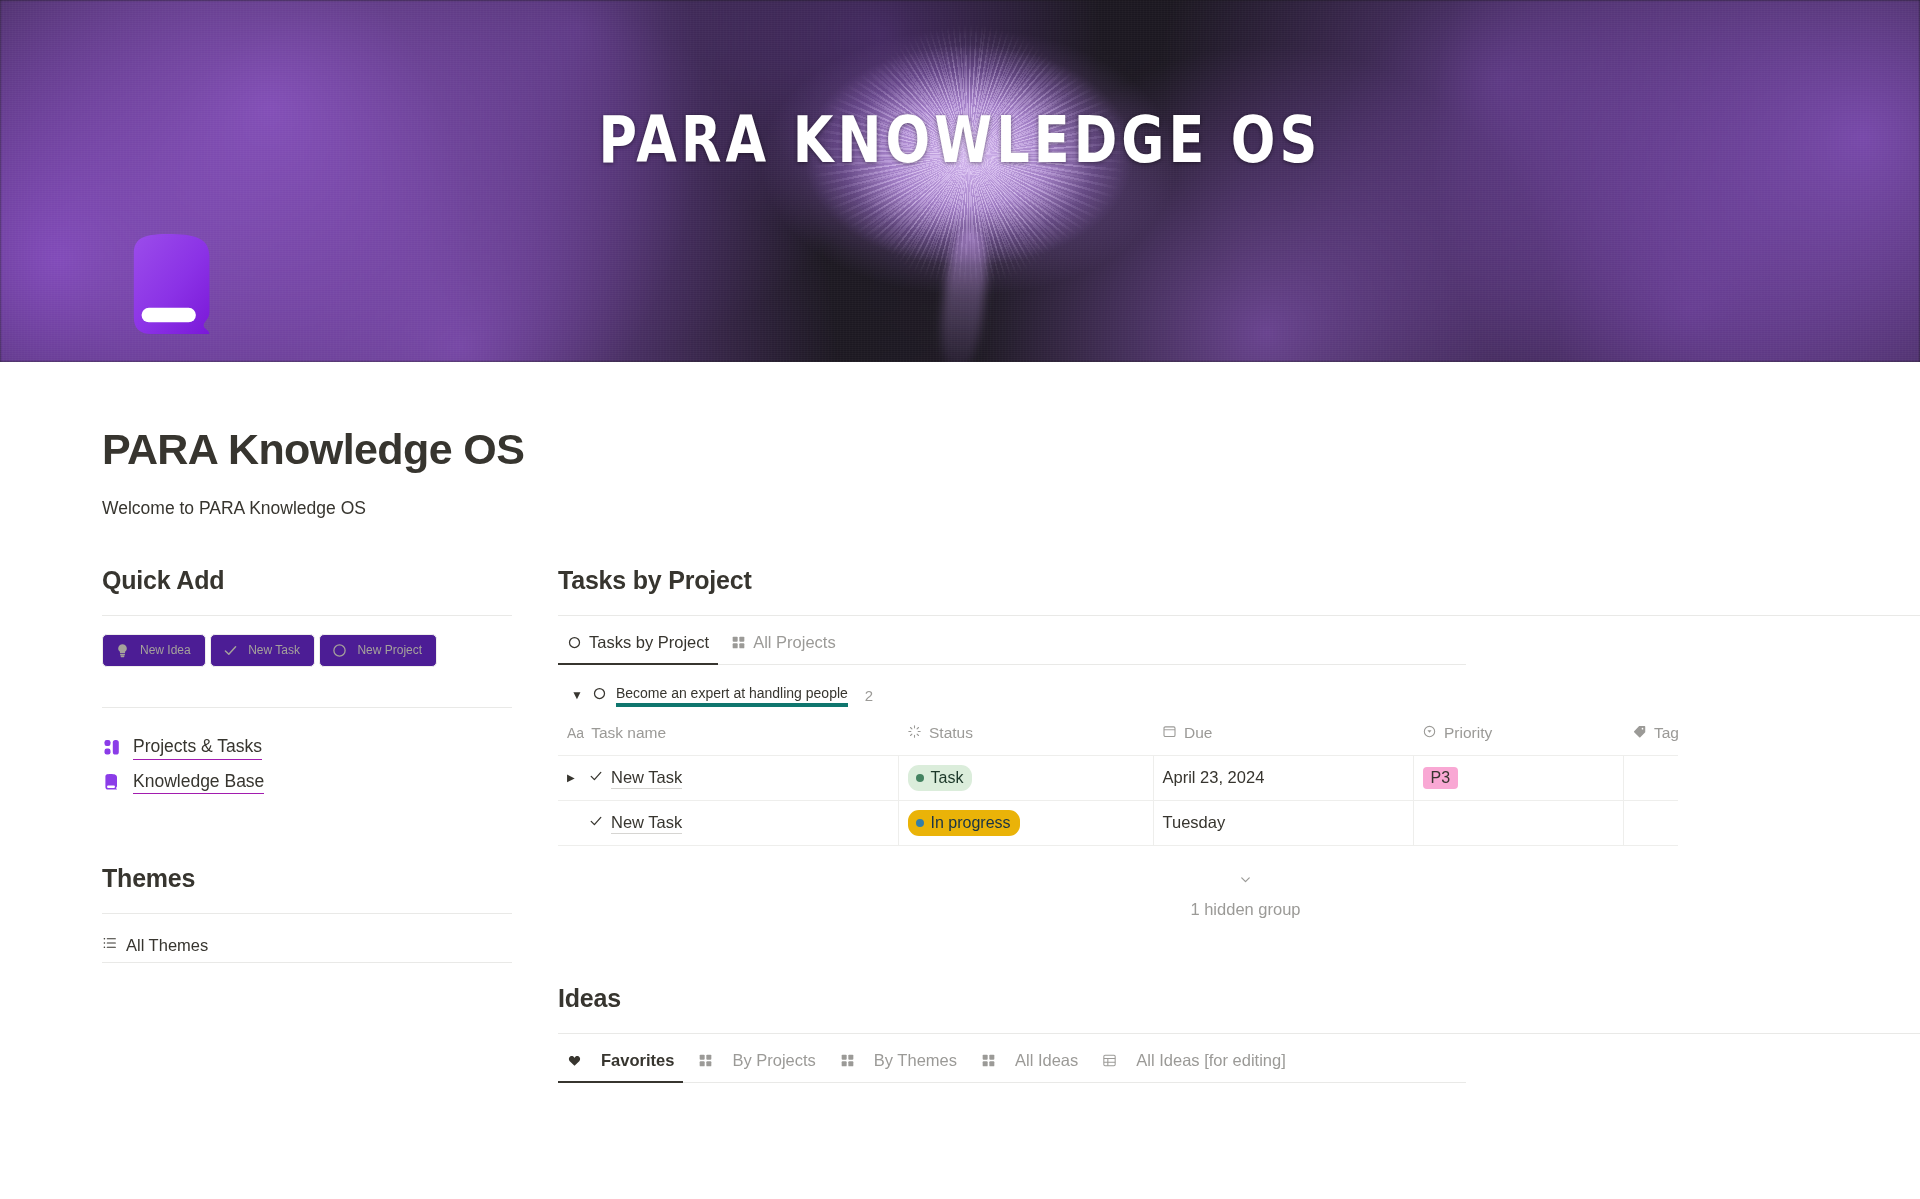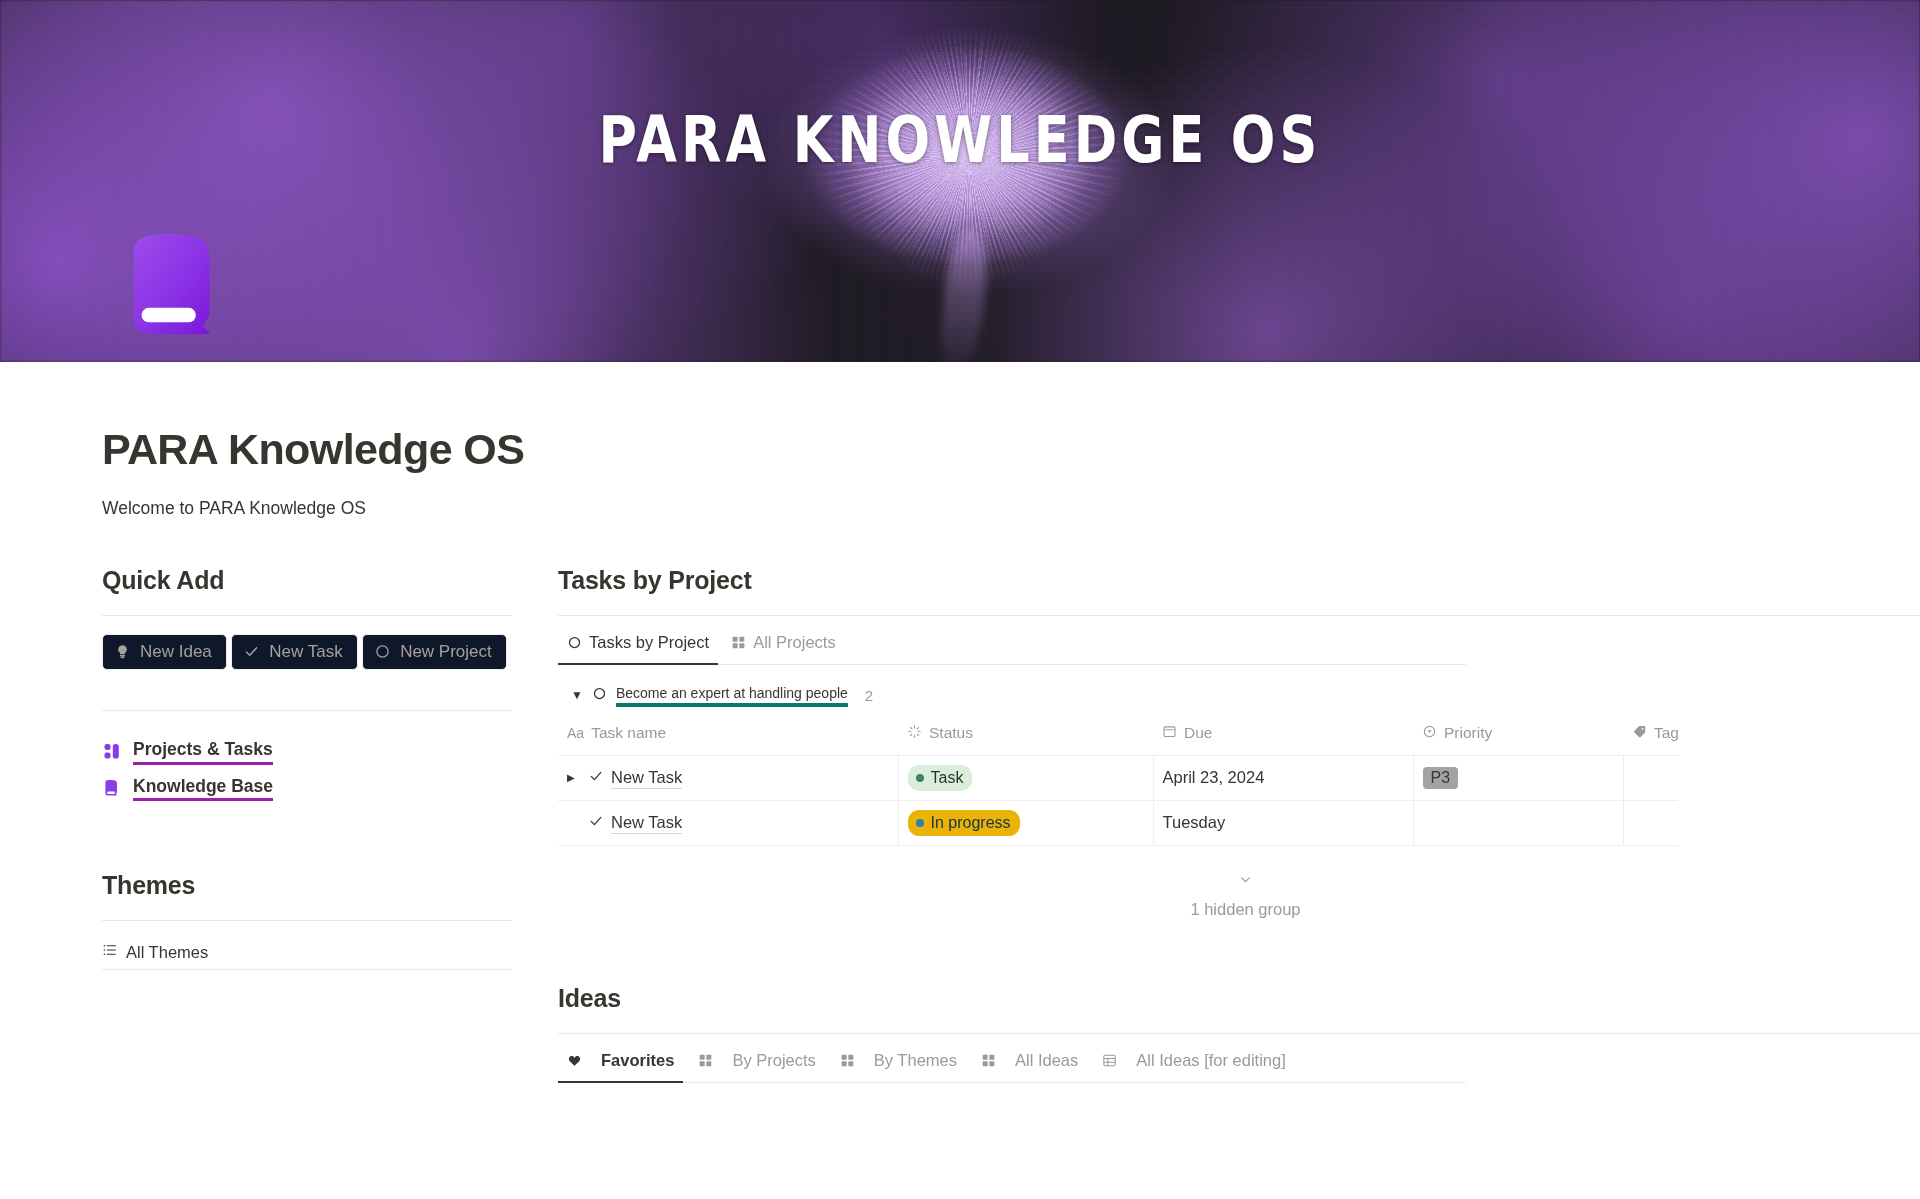--- a/index.html
+++ b/index.html
@@ -165,42 +165,41 @@
   .qa-list { margin-top: 18px; }
   .qa-btn {
     display: inline-flex;
     align-items: center;
     gap: 9px;
     border: 1px solid #eeeeec;
     border-radius: 5px;
     padding: 7px 14px 7px 11px;
     margin-bottom: 8px;
     color: #a5a29b;
-    font-size: 17px;
-    background: #0f172a;
+    font-size: 12px;
+    background: #4c1d95;
     cursor: pointer;
     width: fit-content;
   }
   .qa-btn svg { display:block; flex: none; }
 
   
   .pages-list { margin-top: 22px; }
   .page-link {
     display: flex;
     align-items: center;
     gap: 11px;
     padding: 5px 0;
     cursor: pointer;
   }
   .page-link .pl-label {
     font-size: 17.5px;
     color: #37352f;
-    border-bottom: 3px solid #a21caf;
+    border-bottom: 1px solid #a21caf;
     line-height: 1.35;
-    font-weight: bold;
   }
   .pl-icon { width: 20px; height: 20px; flex: none; display: block; }
 
   
   .themes-tabs { margin-top: 21px; display: flex; gap: 22px; }
   .theme-tab {
     display: flex; align-items: center; gap: 8px;
     font-size: 16.5px; color: #37352f; cursor: pointer; padding-bottom: 7px;
   }
 
@@ -287,21 +286,21 @@
   .pill {
     display: inline-flex; align-items: center; gap: 7px;
     border-radius: 11px;
     padding: 3px 9px 3px 8px;
     font-size: 16px;
     line-height: 1.25;
   }
   .pill .dot { width: 8px; height: 8px; border-radius: 50%; flex: none; }
   .pill-gray {
     display: inline-block;
-    background: #a3a3a3;
+    background: #f9a8d4;
     border-radius: 4px;
     padding: 2px 8px;
     font-size: 16px;
     color: #37352f;
   }
   .hidden-group {
     display: flex; align-items: center; gap: 9px;
     color: #9b9a97; font-size: 16.5px;
     padding: 26px 0 0 13px;
     cursor: pointer;

